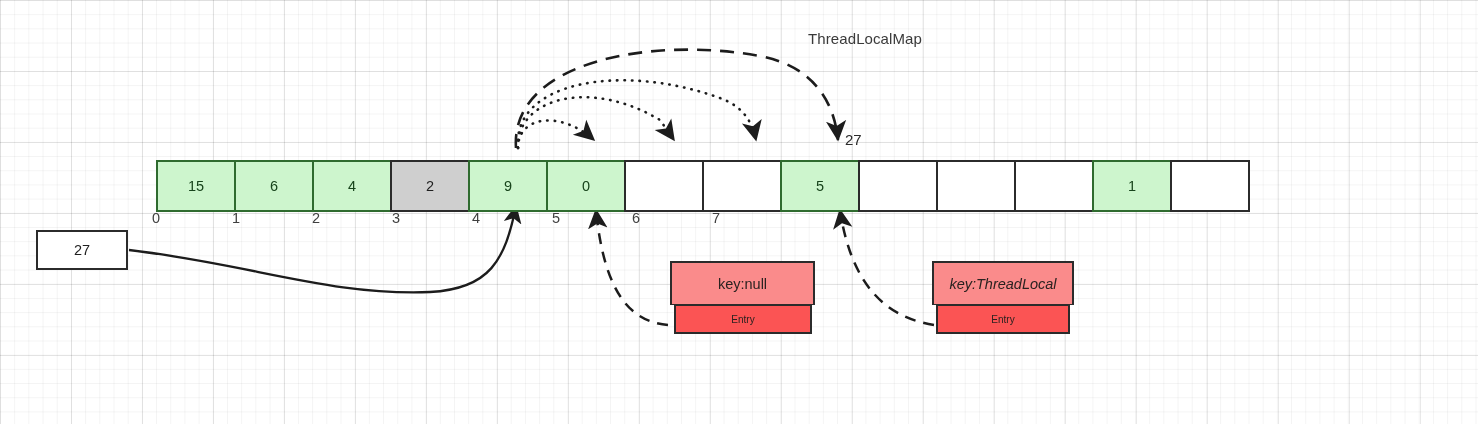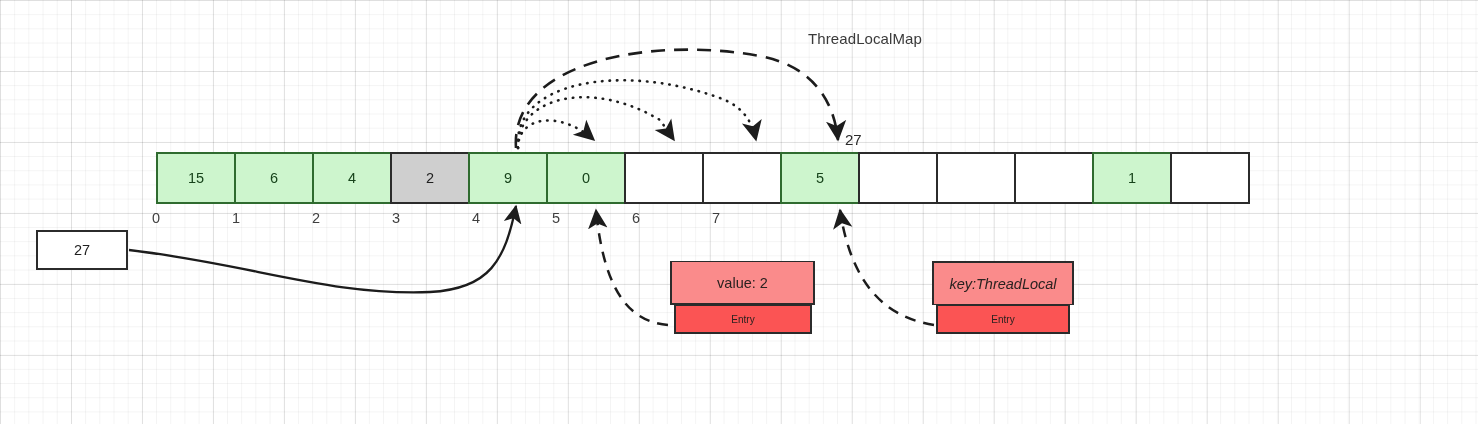--- a/index.html
+++ b/index.html
@@ -28,21 +28,21 @@
     position:absolute;
     left:808px;top:30px;
     font-size:15px;color:#3a3a3a;
     white-space:nowrap;
     letter-spacing:.1px;
   }
 
   
   .array{
     position:absolute;
-    left:156px;top:152px;
+    left:156px;top:160px;
     height:64px;
     display:flex;
   }
   .cell{
     width:80px;height:52px;
     box-sizing:border-box;
     border:2px solid #2b2b2b;
     margin-right:-2px;
     display:flex;align-items:center;justify-content:center;
     font-size:14.5px;
@@ -160,21 +160,21 @@
       <div class="idx" style="left: 516px;">5</div>
       <div class="idx" style="left: 596px;">6</div>
       <div class="idx" style="left: 676px;">7</div>
     </div>
 
   <div class="src-box">27</div>
 
   <div class="tip-label" style="left:845px;top:131px;">27</div>
 
   <div class="entry" style="left:670px;top:261px;">
-    <div class="row value">value: 2</div>
+    <div class="row key">key:null</div>
     <div class="tag">Entry</div>
   </div>
 
   <div class="entry wide" style="left:932px;top:261px;">
     <div class="row key">key:ThreadLocal</div>
     <div class="tag">Entry</div>
   </div>
 
 </div>
 

